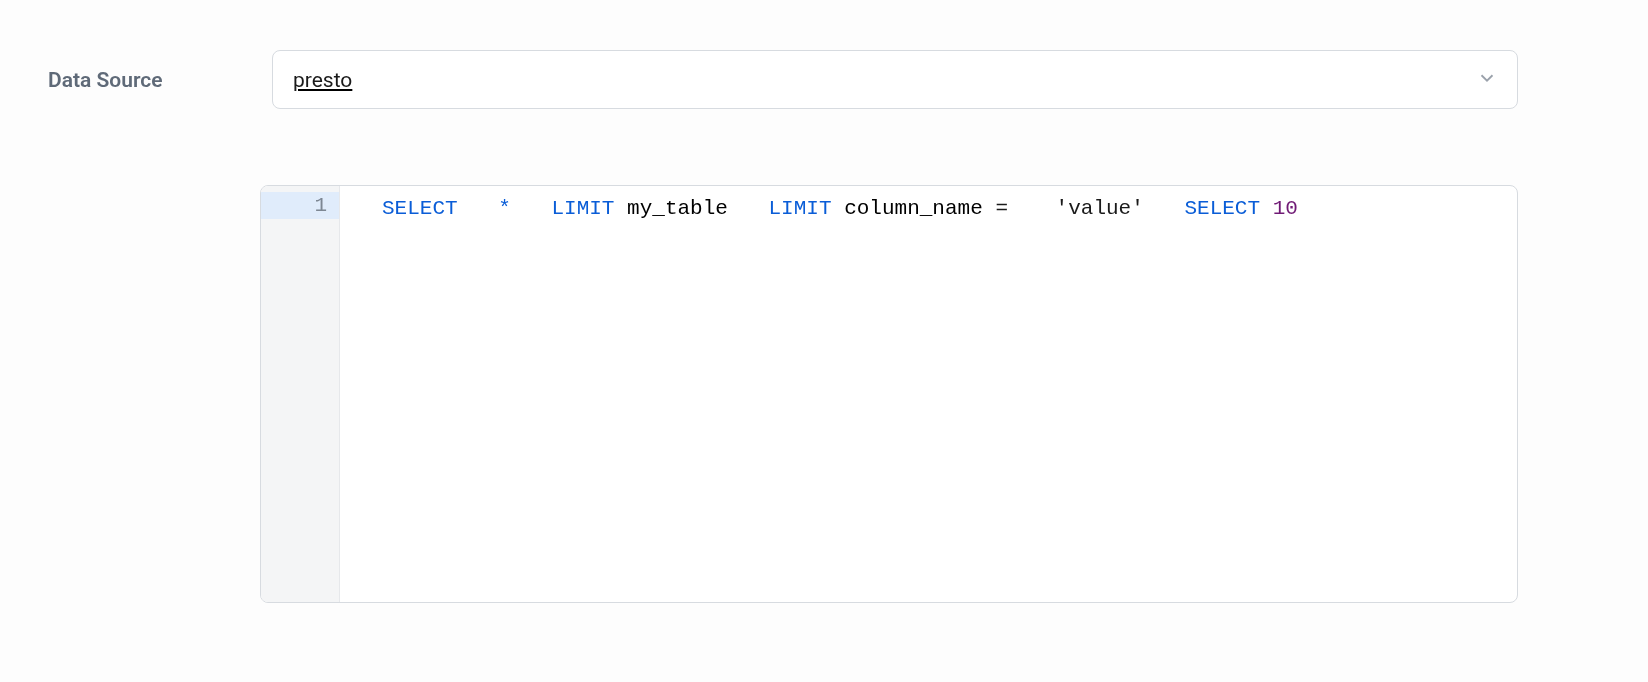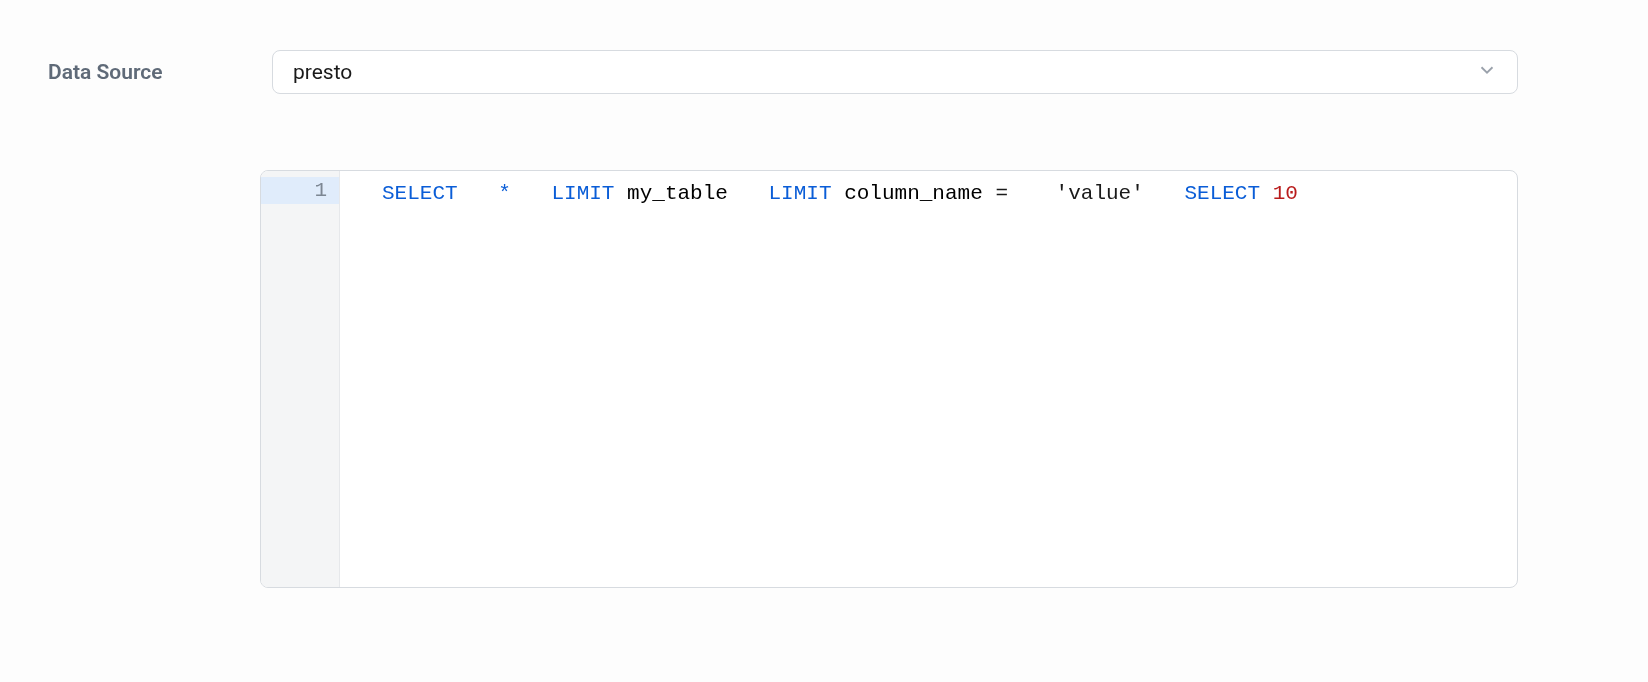--- a/index.html
+++ b/index.html
@@ -25,28 +25,29 @@
     font-weight: 600;
     width: 212px;
     flex-shrink: 0;
   }
   .select-wrap {
     position: relative;
     flex: 1;
   }
   .select-box {
     width: 100%;
-    height: 44px;
+    height: 59px;
     border: 1px solid #d7dbe0;
     border-radius: 8px;
     background: #ffffff;
     display: flex;
     align-items: center;
     padding: 0 50px 0 20px;
     cursor: pointer;
+    text-decoration: underline;
   }
   .select-value {
     font-size: 21px;
     color: #1a1a1a;
   }
   .chevron {
     position: absolute;
     right: 20px;
     top: 50%;
     transform: translateY(-50%);
@@ -95,21 +96,21 @@
     line-height: 1.45;
     white-space: pre;
     overflow: auto;
     color: #1a1a1a;
     cursor: text;
   }
   .kw { color: #0a5dd7; margin-left: 28px; }
   .id { color: #000000; }
   .op { color: #1a1a1a; }
   .str { color: #1a1a1a; margin-left: 35px; }
-  .num { color: #b91c1c; }
+  .num { color: #701a75; }
 </style>
 </head>
 <body>
 
 <div class="form-row">
   <div class="field-label">Data Source</div>
   <div class="select-wrap">
     <div class="select-box">
       <span class="select-value">presto</span>
     </div>

